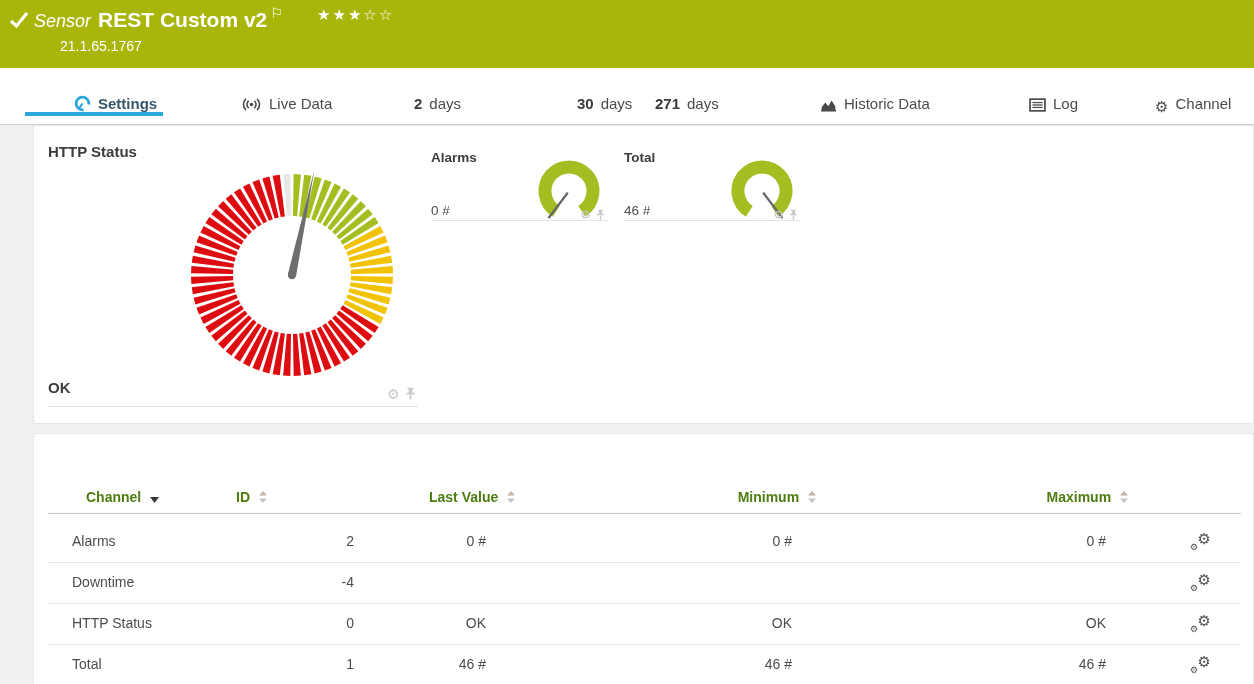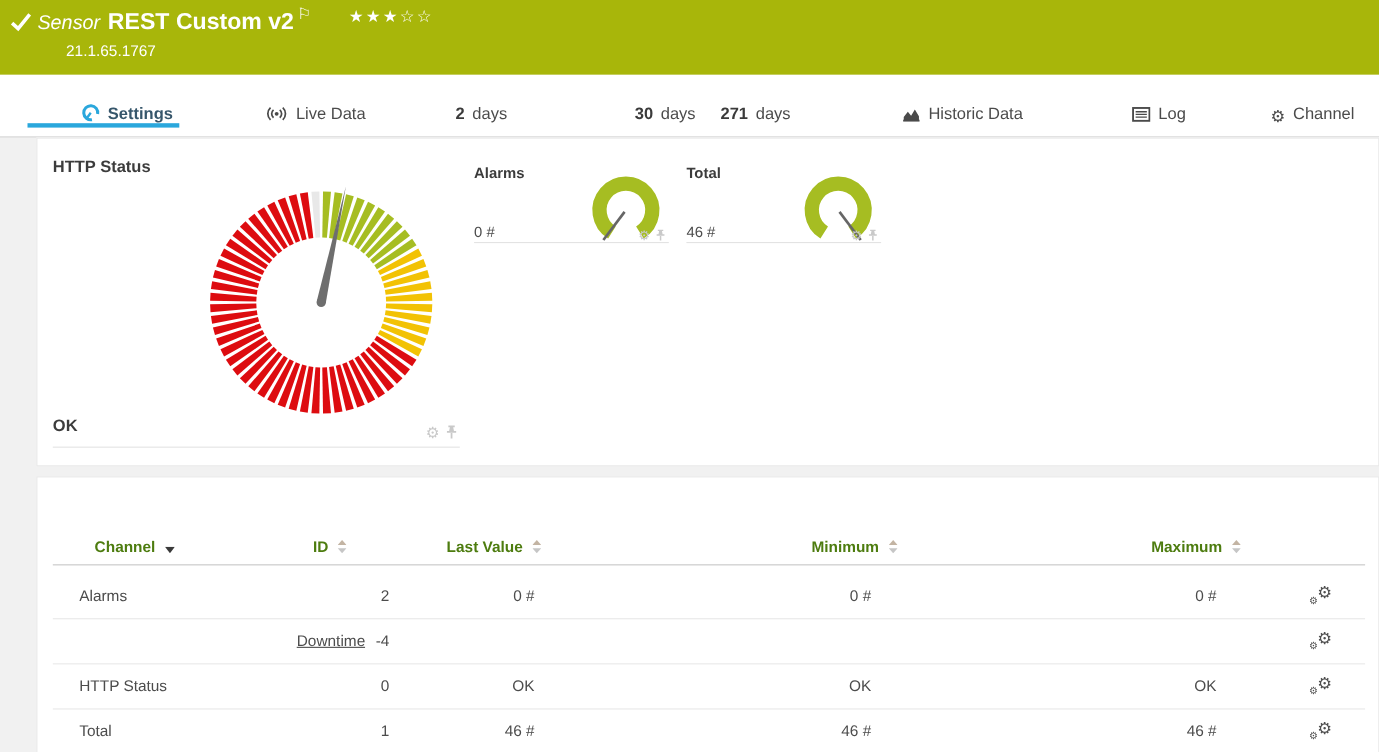--- a/index.html
+++ b/index.html
@@ -238,28 +238,28 @@
   </div>
 </div>
 
 <div class="card" id="card2">
   <div class="thead-cell" style="left:38px">
     <span>Channel</span>
     <svg width="9" height="6" viewBox="0 0 9 6">
         <polygon points="0,0 9,0 4.5,6" fill="#3a3a3a"></polygon>
       </svg>
   </div>
-  <div class="thead-cell" style="left:176px; width:152px; text-align:center">
+  <div class="thead-cell" style="left:188px; width:152px; text-align:left">
     <span>ID</span>
     <svg width="8" height="12" viewBox="0 0 8 12">
         <polygon points="4,0 8,4.5 0,4.5" fill="#c3b4a3"></polygon>
         <polygon points="0,7.5 8,7.5 4,12" fill="#c6c6c6"></polygon>
       </svg>
   </div>
-  <div class="thead-cell" style="left:358px">
+  <div class="thead-cell" style="left:381px">
     <span>Last Value</span>
     <svg width="8" height="12" viewBox="0 0 8 12">
         <polygon points="4,0 8,4.5 0,4.5" fill="#c3b4a3"></polygon>
         <polygon points="0,7.5 8,7.5 4,12" fill="#c6c6c6"></polygon>
       </svg>
   </div>
   <div class="thead-cell" style="left:470px; width:298px; text-align:right">
     <span>Minimum</span>
     <svg width="8" height="12" viewBox="0 0 8 12">
         <polygon points="4,0 8,4.5 0,4.5" fill="#c3b4a3"></polygon>
@@ -278,21 +278,21 @@
       <div class="tcell" style="left: 38px; top: 87px; width: 260px; text-align: left;">Alarms</div>
       <div class="tcell" style="left: 176px; top: 87px; width: 144px; text-align: right;">2</div>
       <div class="tcell" style="left: 310px; top: 87px; width: 142px; text-align: right;">0 #</div>
       <div class="tcell" style="left: 560px; top: 87px; width: 198px; text-align: right;">0 #</div>
       <div class="tcell" style="left: 880px; top: 87px; width: 192px; text-align: right;">0 #</div>
       <span class="rowgears" style="left: 1156px; top: 98px;">
         <span class="g2 glyph">⚙</span>
         <span class="g1 glyph">⚙</span>
       </span>
       <div class="rowline" style="top: 128px;"></div>
-      <div class="tcell" style="left: 38px; top: 128px; width: 260px; text-align: right; text-decoration: underline;">Downtime</div>
+      <div class="tcell" style="left: 38px; top: 128px; width: 260px; text-align: left;">Downtime</div>
       <div class="tcell" style="left: 176px; top: 128px; width: 144px; text-align: right;">-4</div>
       <div class="tcell" style="left: 310px; top: 128px; width: 142px; text-align: right;"></div>
       <div class="tcell" style="left: 560px; top: 128px; width: 198px; text-align: right;"></div>
       <div class="tcell" style="left: 880px; top: 128px; width: 192px; text-align: right;"></div>
       <span class="rowgears" style="left: 1156px; top: 139px;">
         <span class="g2 glyph">⚙</span>
         <span class="g1 glyph">⚙</span>
       </span>
       <div class="rowline" style="top: 169px;"></div>
       <div class="tcell" style="left: 38px; top: 169px; width: 260px; text-align: left;">HTTP Status</div>

